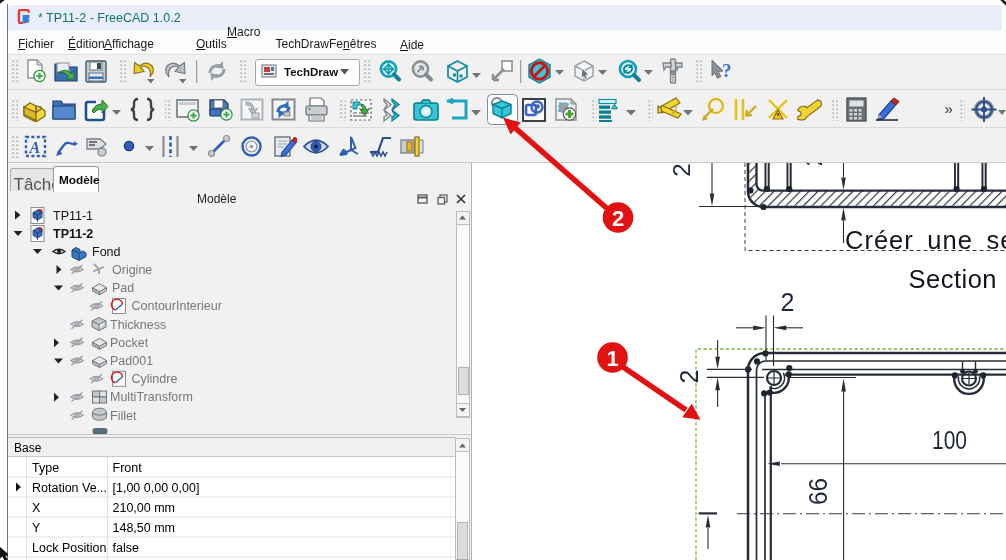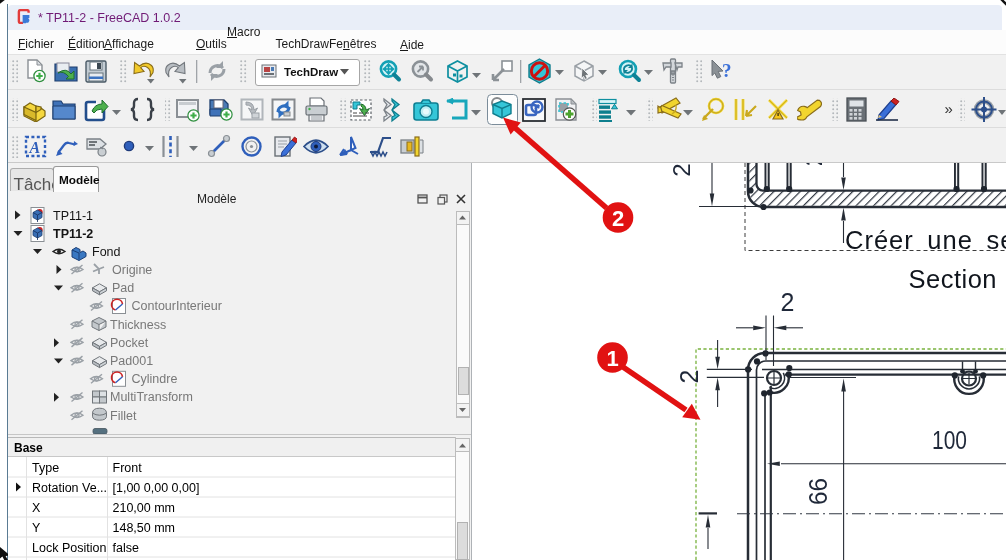--- a/index.html
+++ b/index.html
@@ -37,21 +37,21 @@
 
 <svg class="ab" style="left:0;top:547px" width="12" height="13" viewBox="0 0 12 13">
     <path d="M0,0 L10,8.5 L5.6,9 L7.8,13 L4.2,13 L2.4,9.6 L0,11.6 Z" fill="#101010"></path>
   </svg>
 
 <svg class="ab" style="left:17px;top:8.5px" width="13.5" height="15" viewBox="0 0 18 20">
 <path d="M15.5,5 V3.5 Q15.5,1.5 13.5,1.5 H4.5 Q2.5,1.5 2.5,3.5 V16.5 Q2.5,18.5 4.5,18.5 H8" fill="none" stroke="#e23b3b" stroke-width="3.2"></path>
 <path d="M7.5,8 h9 v4 h-4.5 v7 h-4.5 z" fill="#3a7ad8"></path>
 <circle cx="13" cy="15" r="3.4" fill="#3a7ad8"></circle>
 </svg>
-<div class="tx" style="left:38px;top:10.5px;font-size:12.5px;color:#701a75">* TP11-2 - FreeCAD 1.0.2</div>
+<div class="tx" style="left:38px;top:10.5px;font-size:12.5px;color:#0f766e">* TP11-2 - FreeCAD 1.0.2</div>
 
 <div class="tx" style="left:18px;top:36.8px"><u>F</u>ichier</div>
 <div class="tx" style="left:68px;top:36.8px"><u>É</u>dition</div>
 <div class="tx" style="left:104px;top:36.8px"><u>A</u>ffichage</div>
 <div class="tx" style="left:196px;top:36.8px"><u>O</u>utils</div>
 <div class="tx" style="left:227px;top:25px"><u>M</u>acro</div>
 <div class="tx" style="left:275.5px;top:36.8px">TechDraw</div>
 <div class="tx" style="left:329px;top:36.8px">Fe<u>n</u>êtres</div>
 <div class="tx" style="left:400px;top:38px"><u>A</u>ide</div>
 
@@ -532,21 +532,21 @@
 <div class="ab" style="left:457.5px;top:367px;width:11px;height:28px;background:#dcdcdc;border:1px solid #b2b2b2;box-sizing:border-box"></div>
 <div class="ab" style="left:456px;top:403px;width:14px;height:14px;background:#f3f3f3;border:1px solid #bcbcbc;box-sizing:border-box"></div>
 <svg class="ab" style="left:459px;top:408px" width="8" height="5" viewBox="0 0 8 5">
     <path d="M0,0 h7 l-3.5,4 z" fill="#666"></path>
   </svg>
 
 <div class="ab" style="left:8px;top:433.5px;width:463px;height:1px;background:#c6c6c6"></div>
 
 <div class="ab" style="left:8px;top:436.5px;width:447px;height:123.5px;background:#fff;border-top:1px solid #b8b8b8;border-right:1px solid #cccccc"></div>
 <div class="ab" style="left:8px;top:437.5px;width:447px;height:19px;background:#f0f0f0;border-bottom:1px solid #c8c8c8;box-sizing:border-box"></div>
-<div class="tx" style="left:14px;top:440.5px;font-weight:700;color:#000">Base</div>
+<div class="tx" style="left:14px;top:440.5px;font-weight:400;color:#000">Base</div>
 <svg class="ab" style="left:8px;top:456.5px" width="447" height="103.5" viewBox="0 456.5 447 103.5" font-family="Liberation Sans">
 <g stroke="#e2e2e2">
       <path d="M0,476.5 h447 M0,496.5 h447 M0,516.5 h447 M0,536.5 h447 M0,556.5 h447"></path>
       <path d="M18.5,456.5 v103 M99.5,456.5 v103"></path>
     </g>
 <g font-size="12.5" fill="#000">
 <text x="24" y="471">Type</text>
       <text x="104.5" y="471">Front</text>
 <text x="24" y="491">Rotation Ve...</text>
       <text x="104.5" y="491">[1,00 0,00 0,00]</text>

